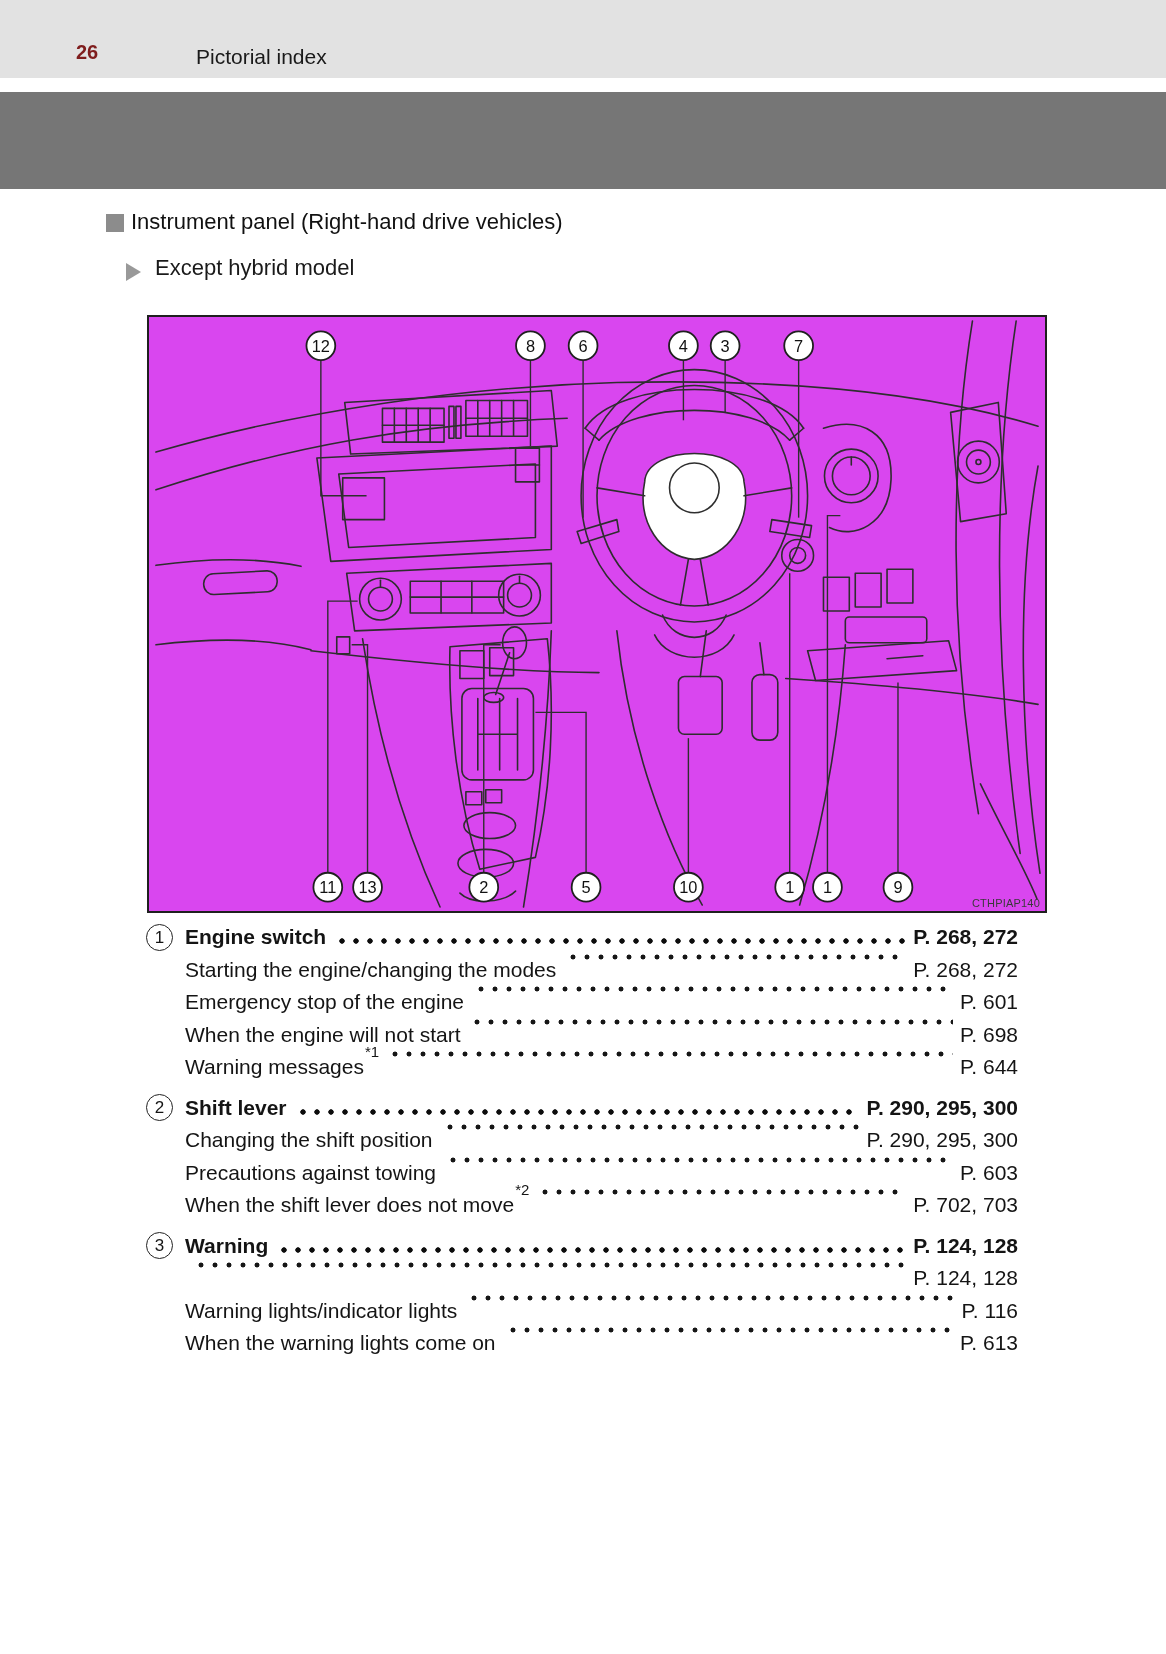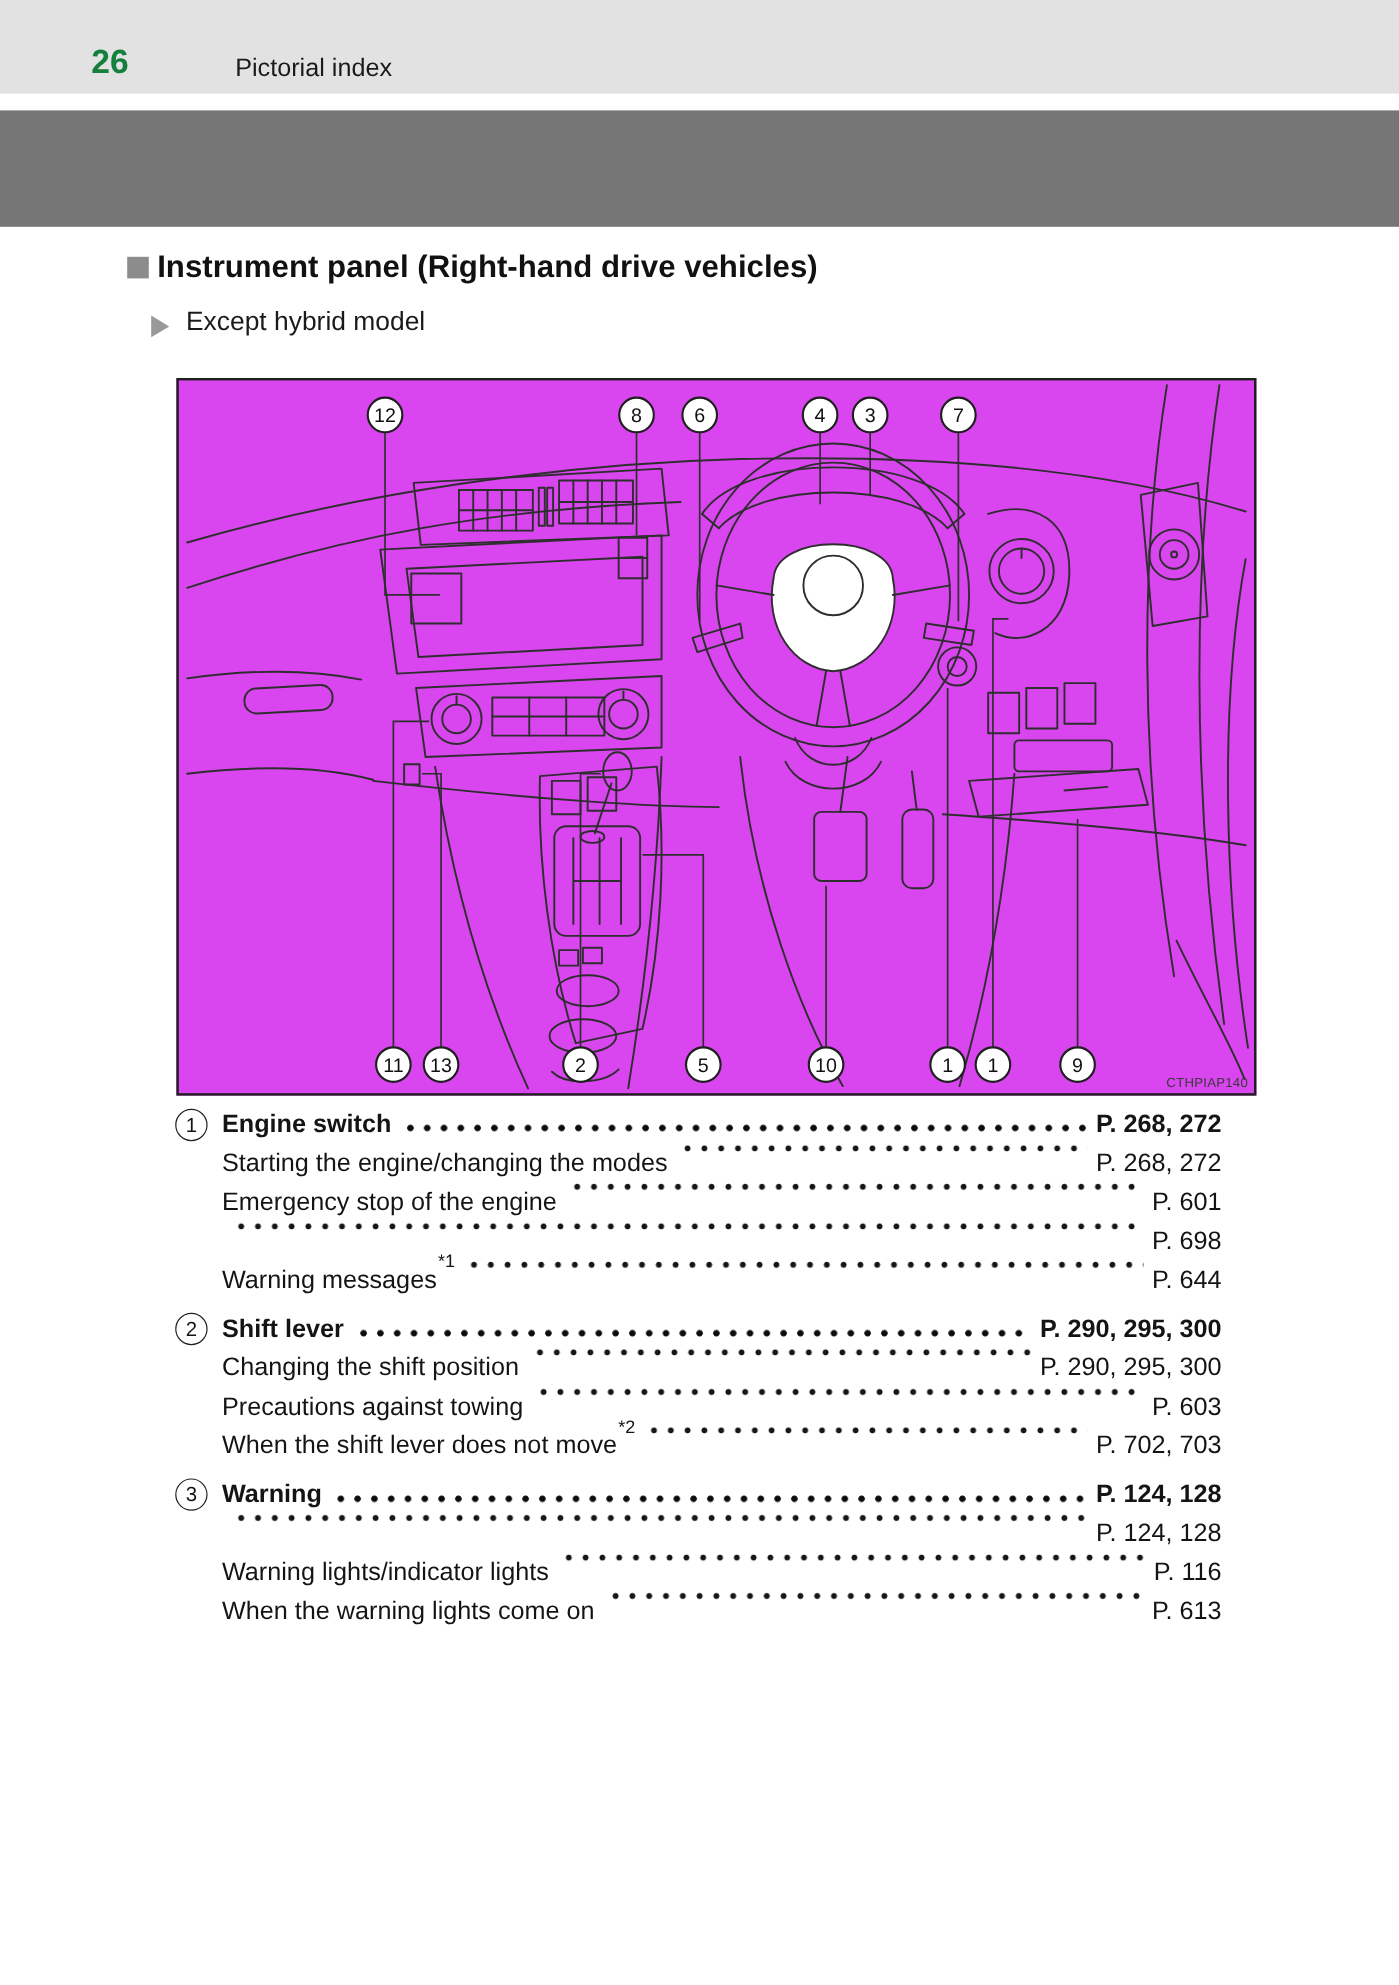--- a/index.html
+++ b/index.html
@@ -1,27 +1,27 @@
 <!DOCTYPE html>
 <html><head>
 <meta charset="utf-8">
 <style>
   * { margin:0; padding:0; box-sizing:border-box; }
   body { background:#fff; font-family:"Liberation Sans", sans-serif; color:#141414; }
   .page { position:relative; width:1166px; height:1654px; background:#fff; overflow:hidden; }
 
   
   .top-bar { position:absolute; left:0; top:0; width:1166px; height:78px; background:#e2e2e2; }
-  .page-num { position:absolute; left:76px; top:38px; font-size:28px; font-weight:bold; line-height:28px; color:#15803d; }
+  .page-num { position:absolute; left:76px; top:38px; font-size:20px; font-weight:bold; line-height:28px; color:#7f1d1d; }
   .chapter { position:absolute; left:196px; top:46px; font-size:21px; line-height:21px; color:#1a1a1a; }
   .band { position:absolute; left:0; top:92px; width:1166px; height:97px; background:#767676; }
 
   
   .sq { position:absolute; left:106px; top:214px; width:18px; height:18px; background:#8c8c8c; }
-  .section-title { position:absolute; left:131px; top:207px; font-size:26px; font-weight:bold; line-height:30px; color:#111; }
+  .section-title { position:absolute; left:131px; top:207px; font-size:22px; font-weight:normal; line-height:30px; color:#111; }
   .tri { position:absolute; left:126px; top:263px; width:0; height:0;
          border-left:15px solid #999; border-top:9px solid transparent; border-bottom:9px solid transparent; }
   .variant { position:absolute; left:155px; top:253px; font-size:22px; line-height:30px; color:#1a1a1a; }
 
   
   .figure { position:absolute; left:147px; top:315px; width:900px; height:598px; border:2px solid #1f1f1f; background:#d946ef; }
   .figure svg { position:absolute; left:0; top:0; width:100%; height:100%; }
   .fig-code { position:absolute; right:5px; bottom:2px; font-size:11px; color:#3a3a3a; letter-spacing:0.2px; }
 
   
@@ -219,20 +219,21 @@
         <span class="t"><span>Starting the engine/changing the modes</span><sup class="sup"></sup></span>
         <span class="leader"></span>
         <span class="p">P. 268, 272</span>
       </div>
       <div class="idx-row idx-sub">
         <span class="t"><span>Emergency stop of the engine</span><sup class="sup"></sup></span>
         <span class="leader"></span>
         <span class="p">P. 601</span>
       </div>
       <div class="idx-row idx-sub">
+        <span class="t"><span>When the engine will not start</span><sup class="sup"></sup></span>
         <span class="leader"></span>
         <span class="p">P. 698</span>
       </div>
       <div class="idx-row idx-sub">
         <span class="t"><span>Warning messages</span><sup class="sup">*1</sup></span>
         <span class="leader"></span>
         <span class="p">P. 644</span>
       </div>
     </div>
 

